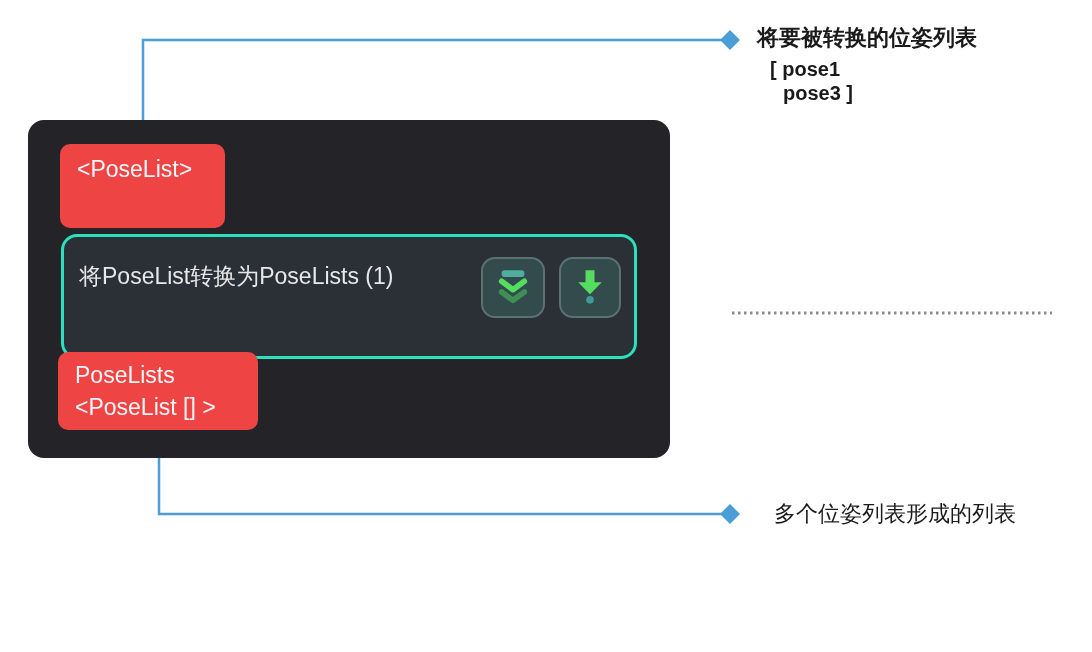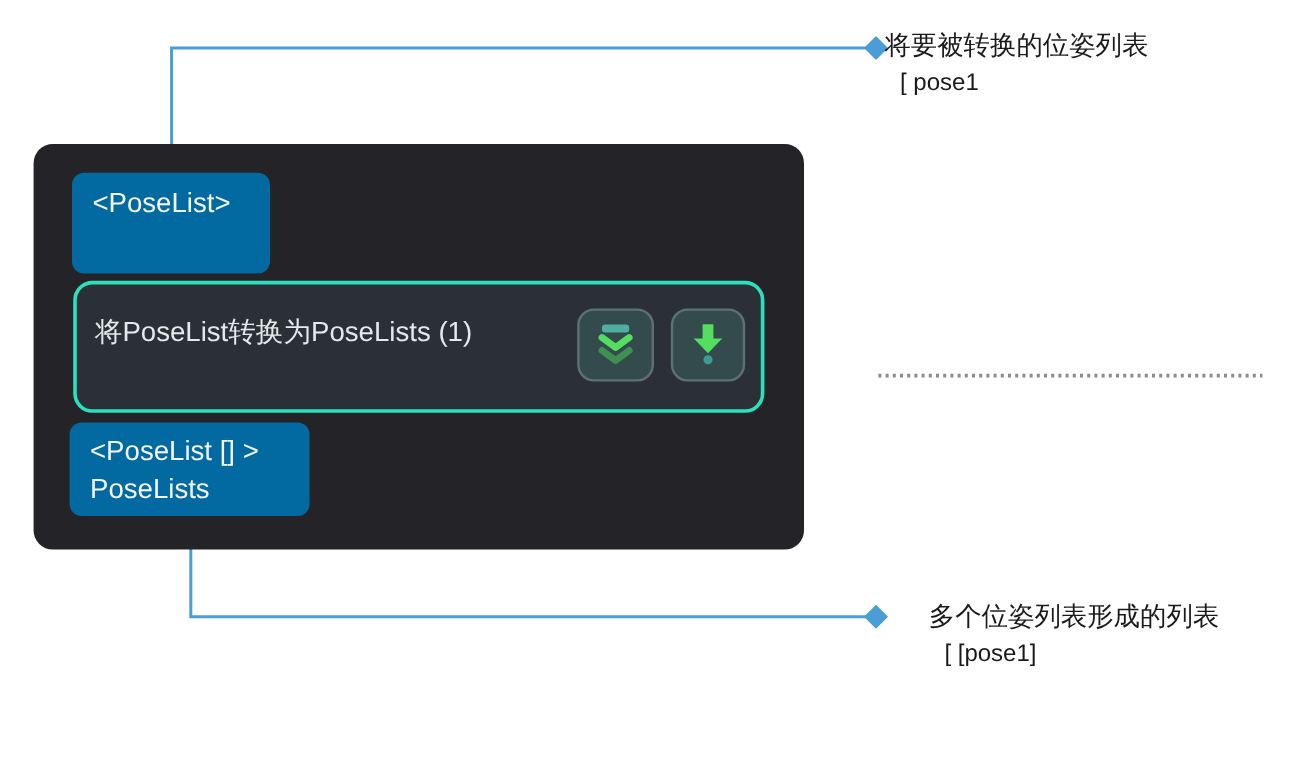--- a/index.html
+++ b/index.html
@@ -10,30 +10,30 @@
   .svg-overlay{position:absolute;left:0;top:0;width:1092px;height:652px;pointer-events:none;}
 
   
   .panel{
     position:absolute;left:28px;top:120px;width:642px;height:338px;
     background:#242428;border-radius:16px;
   }
 
   
   .port-tag{
-    position:absolute;background:#0369a1;color:#f4f7fa;border-radius:10px;
+    position:absolute;background:#ef4444;color:#f4f7fa;border-radius:10px;
     font-size:23px;line-height:32px;padding:9px 16px 9px 17px;box-sizing:border-box;
   }
   .port-tag .tag-line{white-space:nowrap;}
   .input-tag{left:60px;top:144px;width:165px;height:84px;}
   .output-tag{left:58px;top:352px;width:200px;height:78px;padding-top:7px;}
 
   
   .step-node{
-    position:absolute;left:61px;top:234px;width:576px;height:110px;box-sizing:border-box;
+    position:absolute;left:61px;top:234px;width:576px;height:125px;box-sizing:border-box;
     background:#2b3037;border:3px solid #2ae0bd;border-radius:16px;
   }
   .step-title{
     position:absolute;left:15px;top:24px;color:#e6e8ea;font-size:23px;white-space:nowrap;
   }
   .node-btn{
     position:absolute;top:20px;width:64px;height:61px;box-sizing:border-box;
     background:#344b4e;border:2px solid #5c7172;border-radius:14px;
     display:flex;align-items:center;justify-content:center;padding:0;cursor:pointer;
   }
@@ -88,31 +88,31 @@
       <span>
         <svg width="40" height="40" viewBox="0 0 24 24">
           <path d="M9.3 2.5 h5.4 v7.2 h4.4 L12 17 L4.9 9.7 h4.4 Z" fill="#55dd5f"></path>
           <circle cx="12" cy="20.3" r="2.3" fill="#3f9a93"></circle>
         </svg>
       </span>
     </button>
   </div>
 
   <div class="port-tag output-tag">
+    <div class="tag-line">PoseLists</div>
     <div class="tag-line">&lt;PoseList [] &gt;</div>
-    <div class="tag-line">PoseLists</div>
   </div>
 
-  <div class="annotation" style="left:737px;top:24px;">
+  <div class="annotation" style="left:757px;top:24px;font-weight:bold;">
     <div class="ann-title">将要被转换的位姿列表</div>
     <div class="ann-lines">
       <div class="ann-line">[ pose1</div>
+      <div class="ann-line">pose3 ]</div>
     </div>
   </div>
 
   <div class="annotation" style="left:774px;top:500px;">
     <div class="ann-title">多个位姿列表形成的列表</div>
     <div class="ann-lines">
-      <div class="ann-line">[ [pose1]</div>
     </div>
   </div>
 
 </div>
 
 </body></html>

